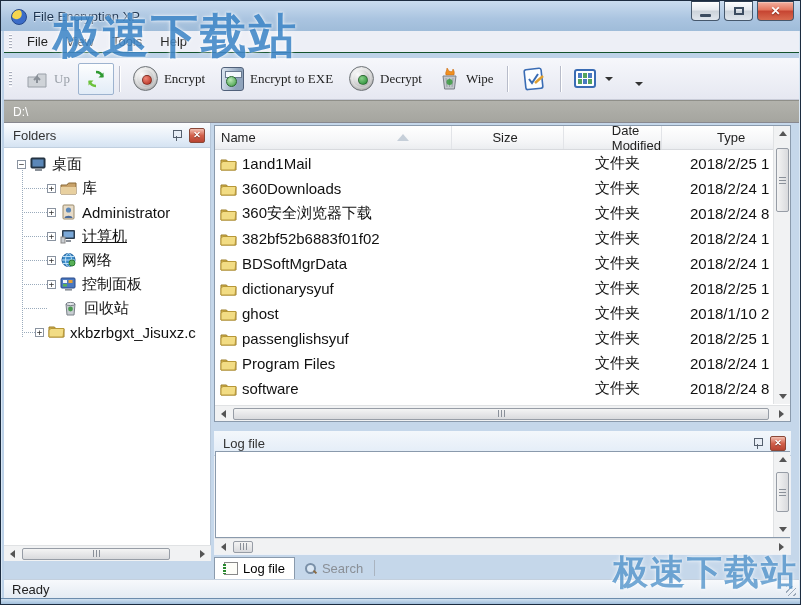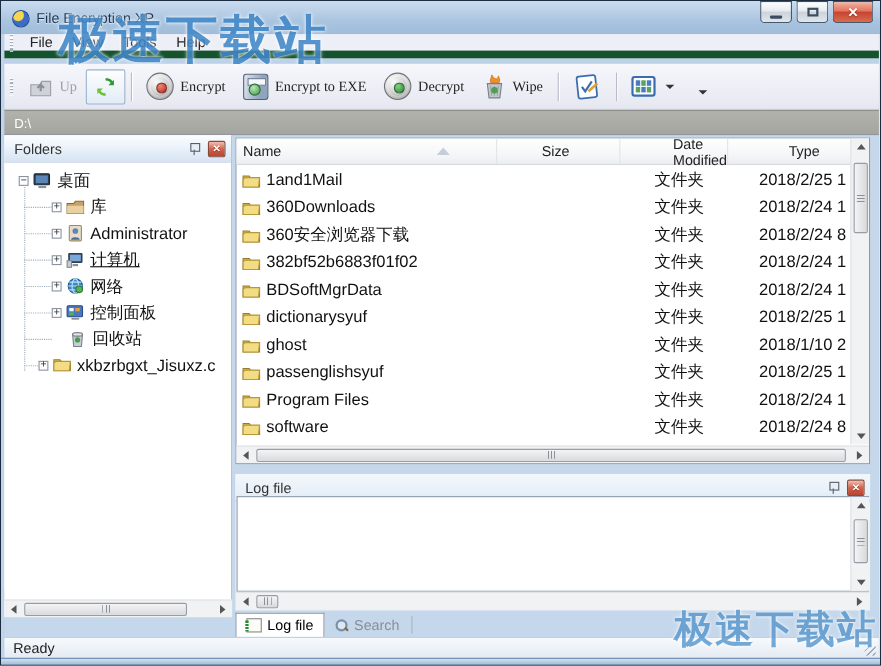--- a/index.html
+++ b/index.html
@@ -23,21 +23,21 @@
     background:linear-gradient(#fdfeff,#e6eaef 45%,#ccd3da 50%,#e0e6ed);
     box-shadow:inset 0 1px 0 #fff; cursor:default; }
   .win-btn.close { width:37px;
     background:linear-gradient(#f3b0a0,#e2745c 45%,#c64431 50%,#d96b50);
     box-shadow:inset 0 1px 0 #f4c4b8; color:#fff; font-weight:bold; font-size:12px;
     text-shadow:0 1px 1px #802818; }
   .glyph-min { width:11px; height:3px; background:#3c4c60; border-radius:1px; margin-top:8px;}
   .glyph-max { width:10px; height:8px; border:2px solid #3c4c60; }
   
   .menubar { position:absolute; left:3px; top:30px; width:795px; height:22px;
-    background:#edeff6; border-bottom:7px solid #14532d; display:flex; align-items:center; }
+    background:#edeff6; border-bottom:1px solid #14532d; display:flex; align-items:center; }
   .grip { width:3px; height:16px; margin:0 6px 0 5px;
     background:repeating-linear-gradient(#fff 0 1px,#a9aebc 1px 2px, transparent 2px 3px); }
   .menu-item { padding:4px 9px; font-size:13px; color:#222; }
   
   .toolbar { position:absolute; left:3px; top:57px; width:795px; height:42px;
     background:linear-gradient(#f6f7fb,#e6e8f1); border-bottom:1px solid #c9ccd8;
     display:flex; align-items:center; }
   .tb-btn { display:flex; align-items:center; gap:6px; padding:3px 7px; height:32px;
     border:1px solid transparent; border-radius:2px; font-size:13px; color:#222;font-family:Liberation Serif, serif; }
   .tb-btn.disabled { color:#9aa0a8; }

